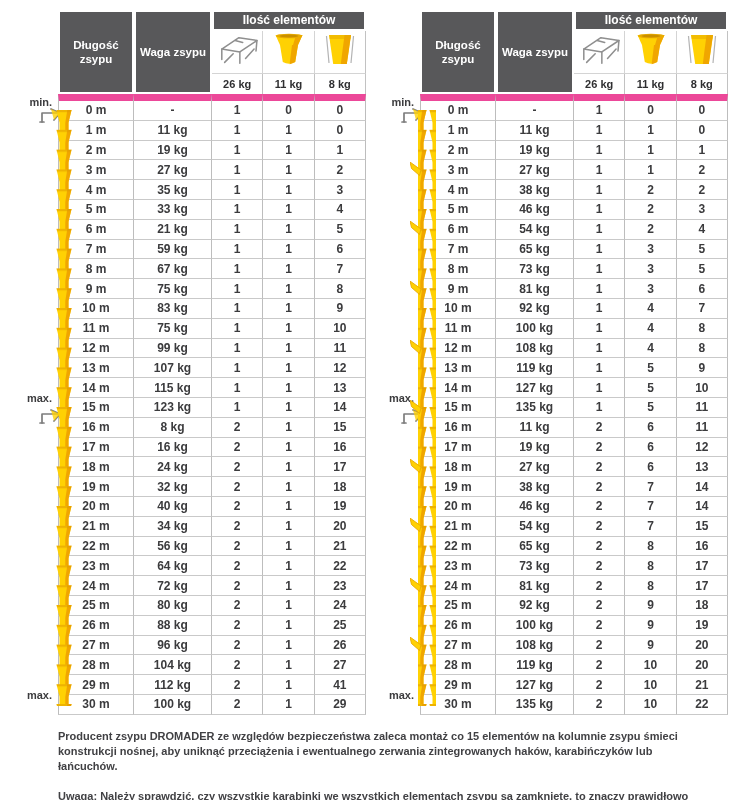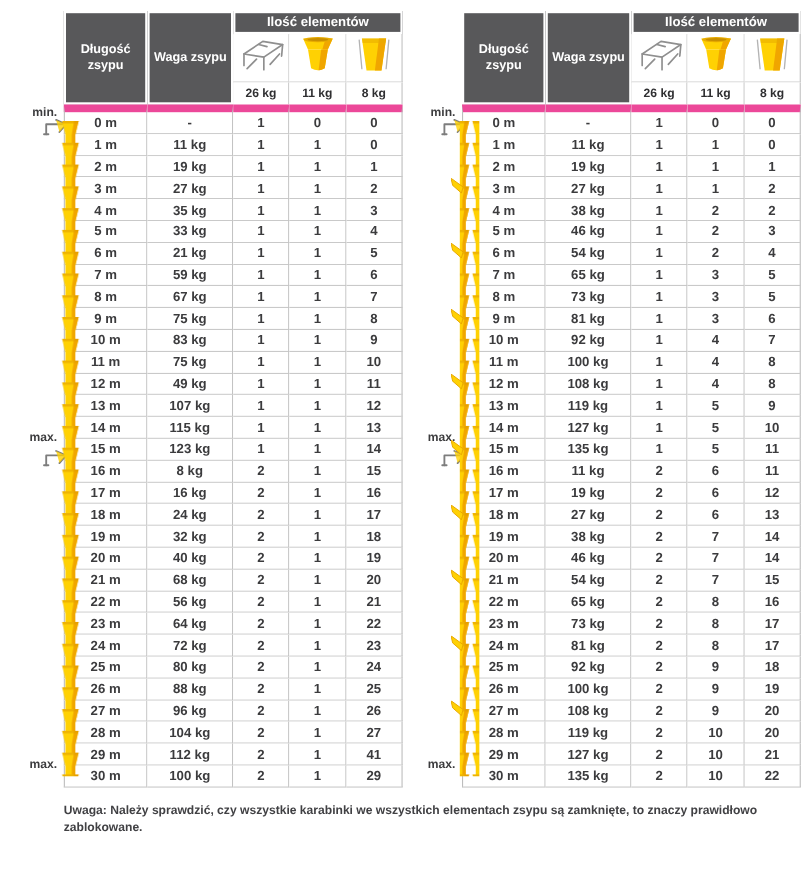--- a/index.html
+++ b/index.html
@@ -240,21 +240,21 @@
             </tr>
             <tr>
               <td>11 m</td>
               <td>75 kg</td>
               <td>1</td>
               <td>1</td>
               <td>10</td>
             </tr>
             <tr>
               <td>12 m</td>
-              <td>49 kg</td>
+              <td>99 kg</td>
               <td>1</td>
               <td>1</td>
               <td>11</td>
             </tr>
             <tr>
               <td>13 m</td>
               <td>107 kg</td>
               <td>1</td>
               <td>1</td>
               <td>12</td>
@@ -303,21 +303,21 @@
             </tr>
             <tr>
               <td>20 m</td>
               <td>40 kg</td>
               <td>2</td>
               <td>1</td>
               <td>19</td>
             </tr>
             <tr>
               <td>21 m</td>
-              <td>68 kg</td>
+              <td>34 kg</td>
               <td>2</td>
               <td>1</td>
               <td>20</td>
             </tr>
             <tr>
               <td>22 m</td>
               <td>56 kg</td>
               <td>2</td>
               <td>1</td>
               <td>21</td>
@@ -655,17 +655,18 @@
               <td>10</td>
               <td>22</td>
             </tr>
           </tbody>
       </table>
     </section>
 
   </div>
 
   <div class="footer">
+    <p>Producent zsypu DROMADER ze względów bezpieczeństwa zaleca montaż co 15 elementów na kolumnie zsypu śmieci konstrukcji nośnej, aby uniknąć przeciążenia i ewentualnego zerwania zintegrowanych haków, karabińczyków lub łańcuchów.</p>
     <p>Uwaga: Należy sprawdzić, czy wszystkie karabinki we wszystkich elementach zsypu są zamknięte, to znaczy prawidłowo zablokowane.</p>
 
   </div>
 
 </div>
 
 </body></html>

